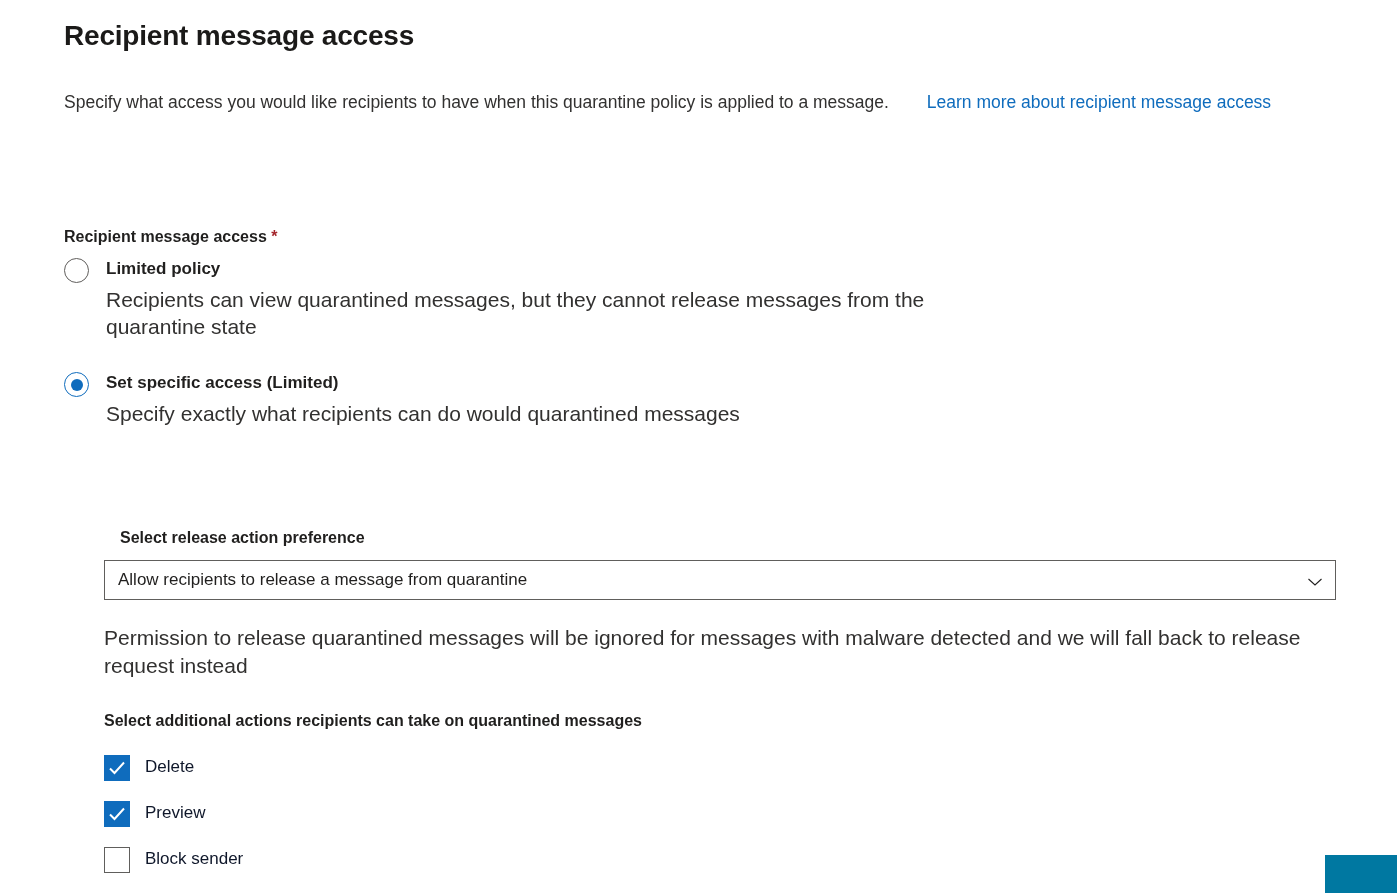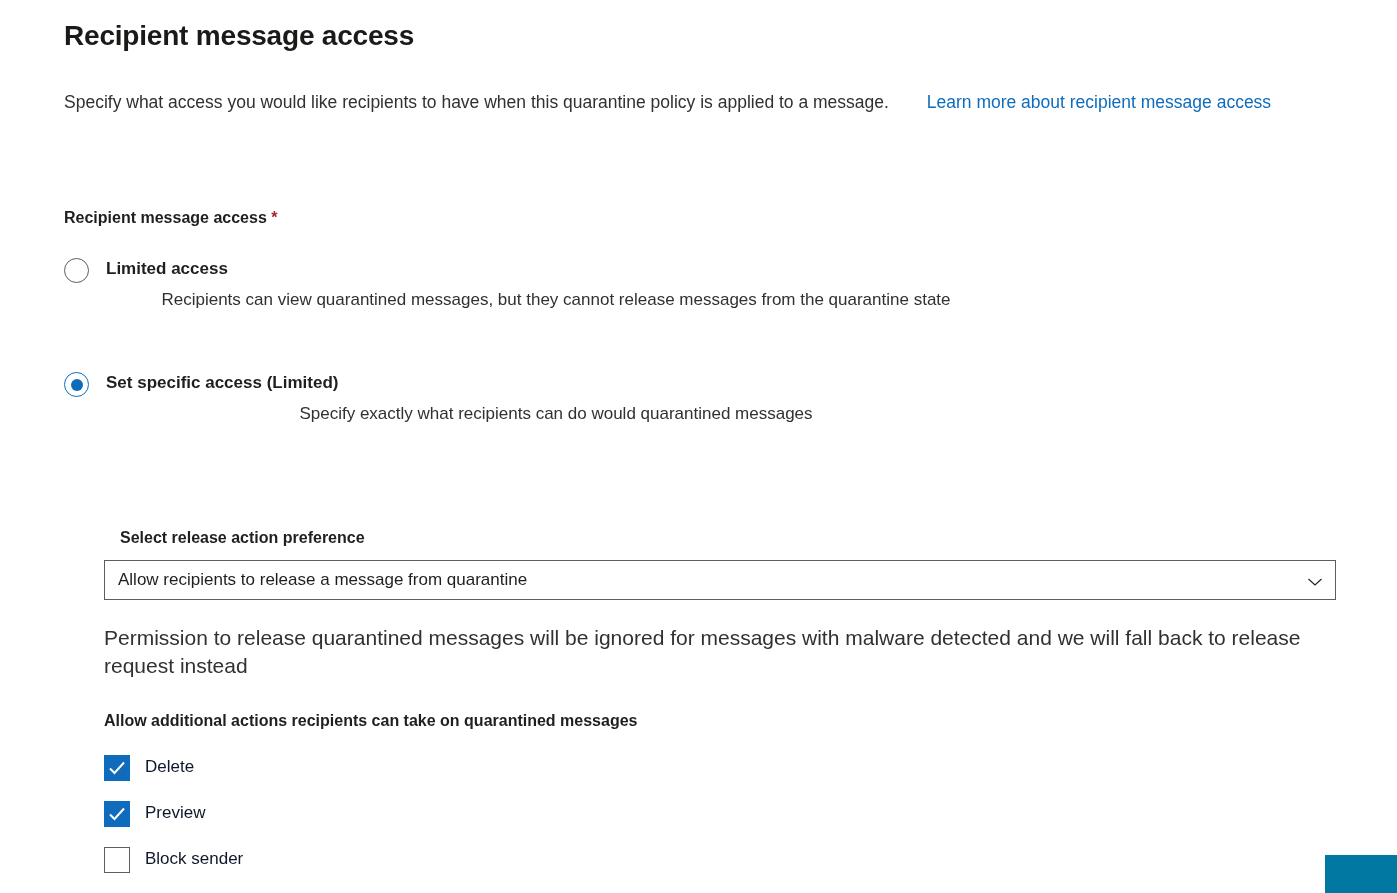--- a/index.html
+++ b/index.html
@@ -50,21 +50,21 @@
     position: absolute;
     font-size: 16px;
     font-weight: bold;
     color: #201f1e;
   }
   .required-star {
     color: #a4262c;
     font-weight: bold;
   }
 
-  #accessLabel { left: 64px; top: 209px; }
+  #accessLabel { left: 64px; top: 228px; }
 
   
   .radio-row {
     position: absolute;
     left: 64px;
   }
   .radio-outer {
     position: absolute;
     left: 0;
     top: 0;
@@ -98,25 +98,24 @@
     font-size: 17px;
     font-weight: bold;
     color: #201f1e;
     white-space: nowrap;
     cursor: pointer;
   }
   .radio-desc {
     position: absolute;
     left: 42px;
     top: 28px;
-    font-size: 17px;
+    font-size: 21px;
     line-height: 27px;
     color: #323130;
     width: 900px;
-    text-align: center;
   }
 
   #radioLimited { top: 258px; }
   #radioSpecific { top: 372px; }
 
   
   #releaseLabel { left: 104px; top: 529px; margin-left: 16px; }
 
   .dropdown {
     position: absolute;
@@ -209,21 +208,21 @@
 <div class="page">
 
   <div class="page-title">Recipient message access</div>
 
   <div class="intro"><span>Specify what access you would like recipients to have when this quarantine policy is applied to a message. </span><a class="link" href="#">Learn more about recipient message access</a></div>
 
   <div class="field-label" id="accessLabel"><span>Recipient message access</span> <span class="required-star">*</span></div>
 
   <div class="radio-row" id="radioLimited">
     <span class="radio-outer"></span>
-    <span class="radio-title">Limited access</span>
+    <span class="radio-title">Limited policy</span>
     <span class="radio-desc">Recipients can view quarantined messages, but they cannot release messages from the quarantine state</span>
   </div>
 
   <div class="radio-row" id="radioSpecific">
     <span class="radio-outer checked"></span>
     <span class="radio-title">Set specific access (Limited)</span>
     <span class="radio-desc">Specify exactly what recipients can do would quarantined messages</span>
   </div>
 
   <div class="field-label" id="releaseLabel">Select release action preference</div>
@@ -232,21 +231,21 @@
     <span class="dropdown-value">Allow recipients to release a message from quarantine</span>
     <span class="chev">
       <svg width="16" height="16" viewBox="0 0 16 16" aria-hidden="true">
         <path d="M1.5 5 L8 11 L14.5 5" fill="none" stroke="#201f1e" stroke-width="1.1"></path>
       </svg>
     </span>
   </div>
 
   <div class="note">Permission to release quarantined messages will be ignored for messages with malware detected and we will fall back to release request instead</div>
 
-  <div class="field-label" id="additionalLabel">Allow additional actions recipients can take on quarantined messages</div>
+  <div class="field-label" id="additionalLabel">Select additional actions recipients can take on quarantined messages</div>
 
   <div class="check-row" id="checkDelete">
     <span class="checkbox checked">
       <svg width="24" height="24" viewBox="0 0 24 24" aria-hidden="true">
         <path d="M5 12.5 L9.5 17 L19 6.5" fill="none" stroke="#ffffff" stroke-width="2"></path>
       </svg>
     </span>
     <span class="check-label">Delete</span>
   </div>
 

